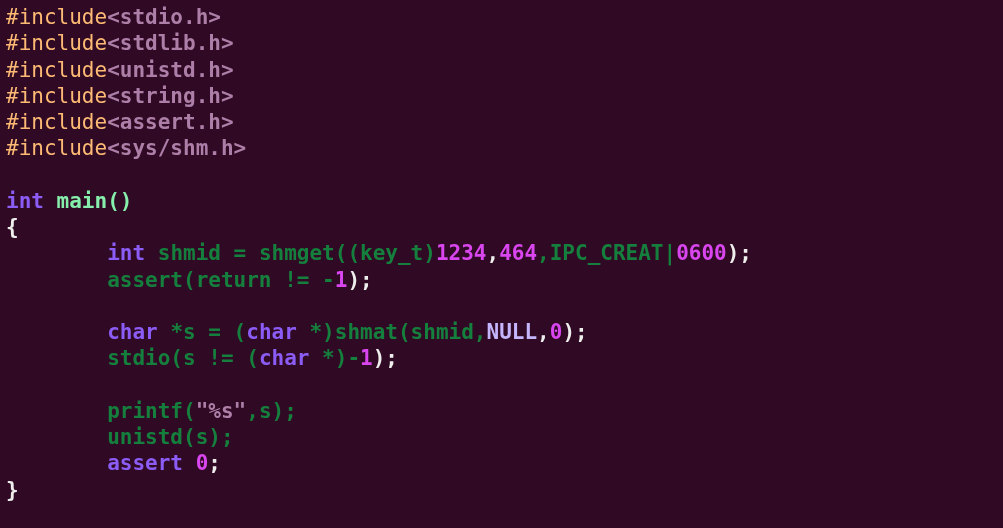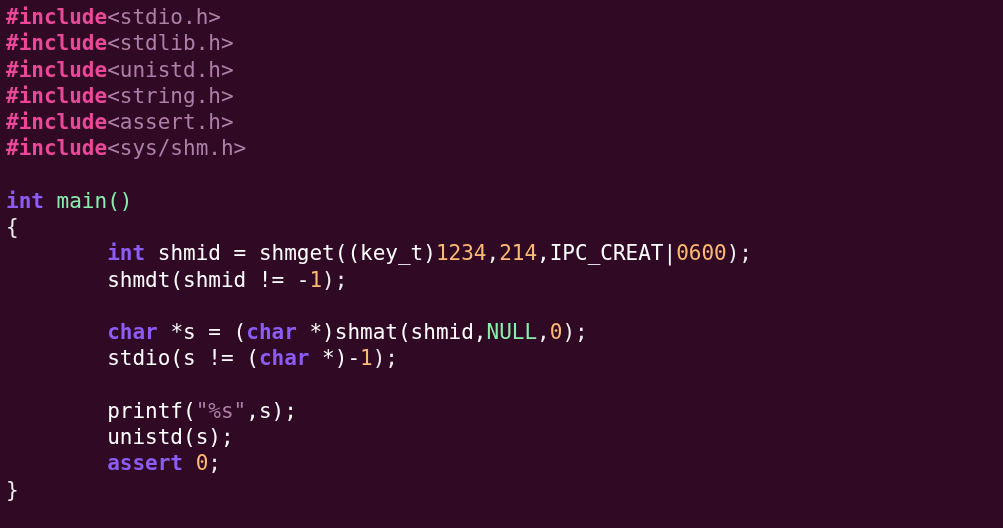--- a/index.html
+++ b/index.html
@@ -12,45 +12,45 @@
     font-size: 21px;
     line-height: 1.25;
     color: #eeeeec;
     overflow: hidden;
   }
   pre.code {
     margin: 0;
     padding: 4px 6px;
     white-space: pre;
   }
-  .tok { display: inline; }
-  .kw-pre   { color: #ec4899; font-weight: bold; }   
+  .tok { display: inline; font-weight: bold; }
+  .kw-pre   { color: #fdba74; font-weight: normal; }   
   .kw-type  { color: #8b5cf6; font-weight: bold; }   
-  .kw-const { color: #86efac; }                      
+  .kw-const { color: #c4b5fd; }                      
   .func     { color: #86efac; }                      
-  .ident    { color: #ffffff; }
+  .ident    { color: #15803d; }
   .op       { color: #eeeeec; }
   .hdr      { color: #ad7fa8; }                      
-  .num      { color: #fdba74; text-align: right; }                      
+  .num      { color: #d946ef; text-align: right; }                      
   .str      { color: #ad7fa8; }
 </style>
 </head>
 <body>
 
 <pre class="code" id="code-surface"><span><span class="tok kw-pre">#include</span><span class="tok hdr">&lt;stdio.h&gt;</span></span>
 <span><span class="tok kw-pre">#include</span><span class="tok hdr">&lt;stdlib.h&gt;</span></span>
 <span><span class="tok kw-pre">#include</span><span class="tok hdr">&lt;unistd.h&gt;</span></span>
 <span><span class="tok kw-pre">#include</span><span class="tok hdr">&lt;string.h&gt;</span></span>
 <span><span class="tok kw-pre">#include</span><span class="tok hdr">&lt;assert.h&gt;</span></span>
 <span><span class="tok kw-pre">#include</span><span class="tok hdr">&lt;sys/shm.h&gt;</span></span>
 <span></span>
 <span><span class="tok kw-type">int</span><span class="tok func"> main()</span></span>
 <span><span class="tok op">{</span></span>
-<span><span class="tok op">        </span><span class="tok kw-type">int</span><span class="tok ident"> shmid = shmget((key_t)</span><span class="tok num">1234</span><span class="tok op">,</span><span class="tok num">214</span><span class="tok ident">,IPC_CREAT|</span><span class="tok num">0600</span><span class="tok op">);</span></span>
-<span><span class="tok ident">        shmdt(shmid != -</span><span class="tok num">1</span><span class="tok op">);</span></span>
+<span><span class="tok op">        </span><span class="tok kw-type">int</span><span class="tok ident"> shmid = shmget((key_t)</span><span class="tok num">1234</span><span class="tok op">,</span><span class="tok num">464</span><span class="tok ident">,IPC_CREAT|</span><span class="tok num">0600</span><span class="tok op">);</span></span>
+<span><span class="tok ident">        assert(return != -</span><span class="tok num">1</span><span class="tok op">);</span></span>
 <span></span>
 <span><span class="tok op">        </span><span class="tok kw-type">char</span><span class="tok ident"> *s = (</span><span class="tok kw-type">char</span><span class="tok ident"> *)shmat(shmid,</span><span class="tok kw-const">NULL</span><span class="tok op">,</span><span class="tok num">0</span><span class="tok op">);</span></span>
 <span><span class="tok ident">        stdio(s != (</span><span class="tok kw-type">char</span><span class="tok ident"> *)-</span><span class="tok num">1</span><span class="tok op">);</span></span>
 <span></span>
 <span><span class="tok ident">        printf(</span><span class="tok str">"%s"</span><span class="tok ident">,s);</span></span>
 <span><span class="tok ident">        unistd(s);</span></span>
 <span><span class="tok op">        </span><span class="tok kw-type">assert</span><span class="tok op"> </span><span class="tok num">0</span><span class="tok op">;</span></span>
 <span><span class="tok op">}</span></span>
 </pre>
 

